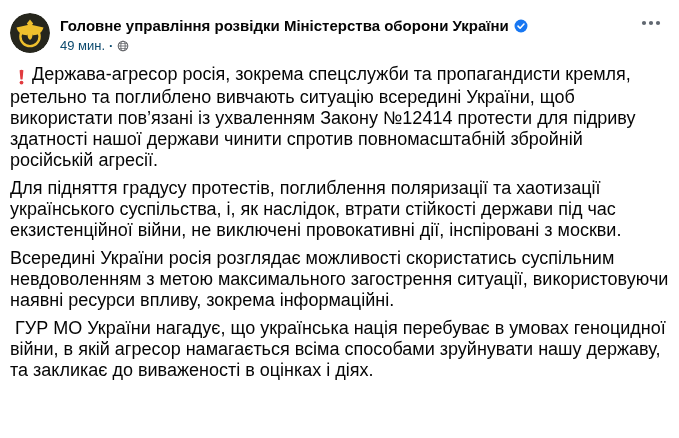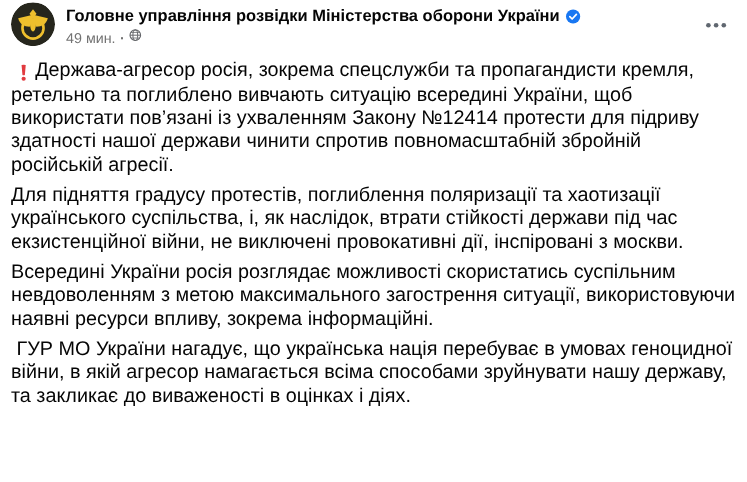--- a/index.html
+++ b/index.html
@@ -10,41 +10,41 @@
     color: #050505;
     overflow: hidden;
     position: relative;
   }
   .post { width: 100%; height: 100%; }
 
   
   .post-header {
     display: flex;
     align-items: flex-start;
-    padding: 2px 12px 2px 10px;
+    padding: 13px 12px 2px 10px;
     position: relative;
   }
   .avatar-wrap {
     width: 40px; height: 40px;
     border-radius: 50%;
     overflow: hidden;
     flex: 0 0 40px;
     cursor: pointer;
   }
   .avatar-wrap svg { display: block; }
   .header-info { margin-left: 10px; flex: 1; min-width: 0; padding-top: 3px; }
   .page-name-row {
     display: flex; align-items: center; gap: 5px;
     font-size: 15px; font-weight: 700; line-height: 19px;
     color: #050505; cursor: pointer; white-space: nowrap;
   }
   .verified { width: 14px; height: 14px; flex: 0 0 14px; }
   .meta-row {
-    display: flex; align-items: flex-start; gap: 4px;
-    font-size: 13px; color: #737373; line-height: 17px; margin-top: 2px;
+    display: flex; align-items: center; gap: 4px;
+    font-size: 13px; color: #0c4a6e; line-height: 17px; margin-top: 2px;
   }
   .meta-row .dot { font-weight: 700; }
   .globe { width: 12px; height: 12px; display: inline-block; }
   .more-btn {
     position: absolute; right: 14px; top: 12px;
     width: 28px; height: 22px;
     display: flex; align-items: center; justify-content: center;
     cursor: pointer; border-radius: 4px;
     background: transparent; border: none; padding: 0;
   }

